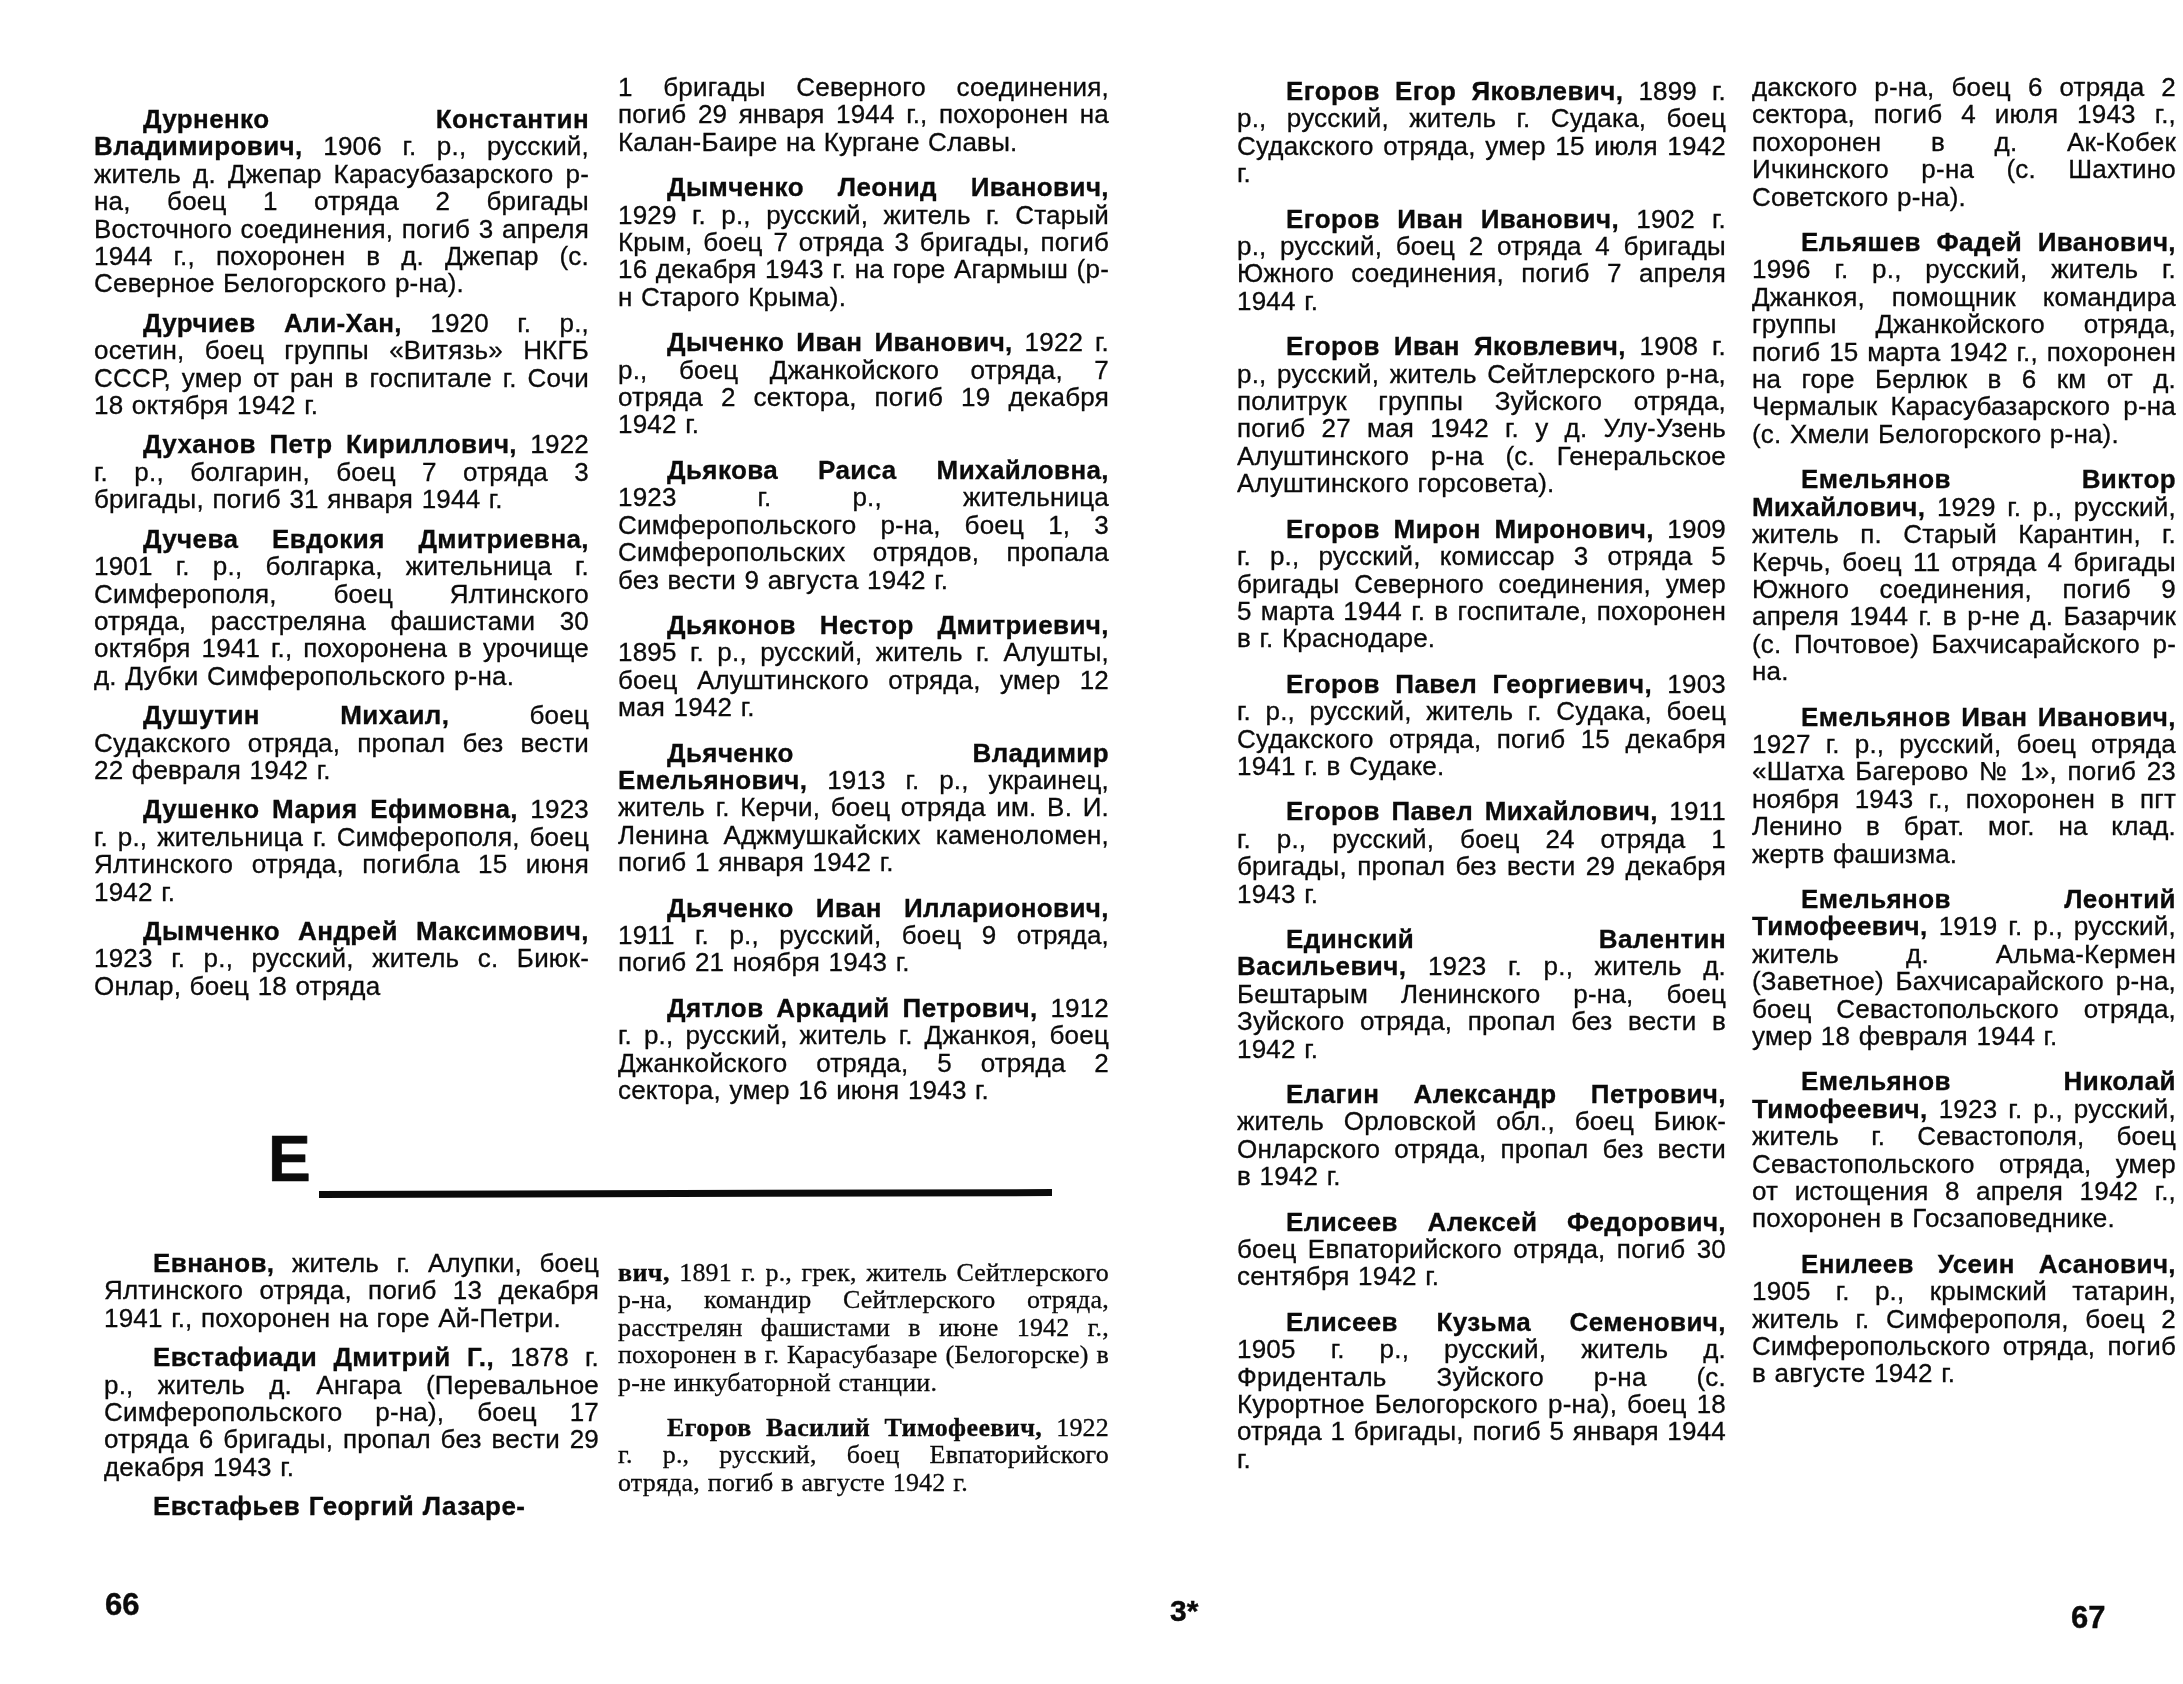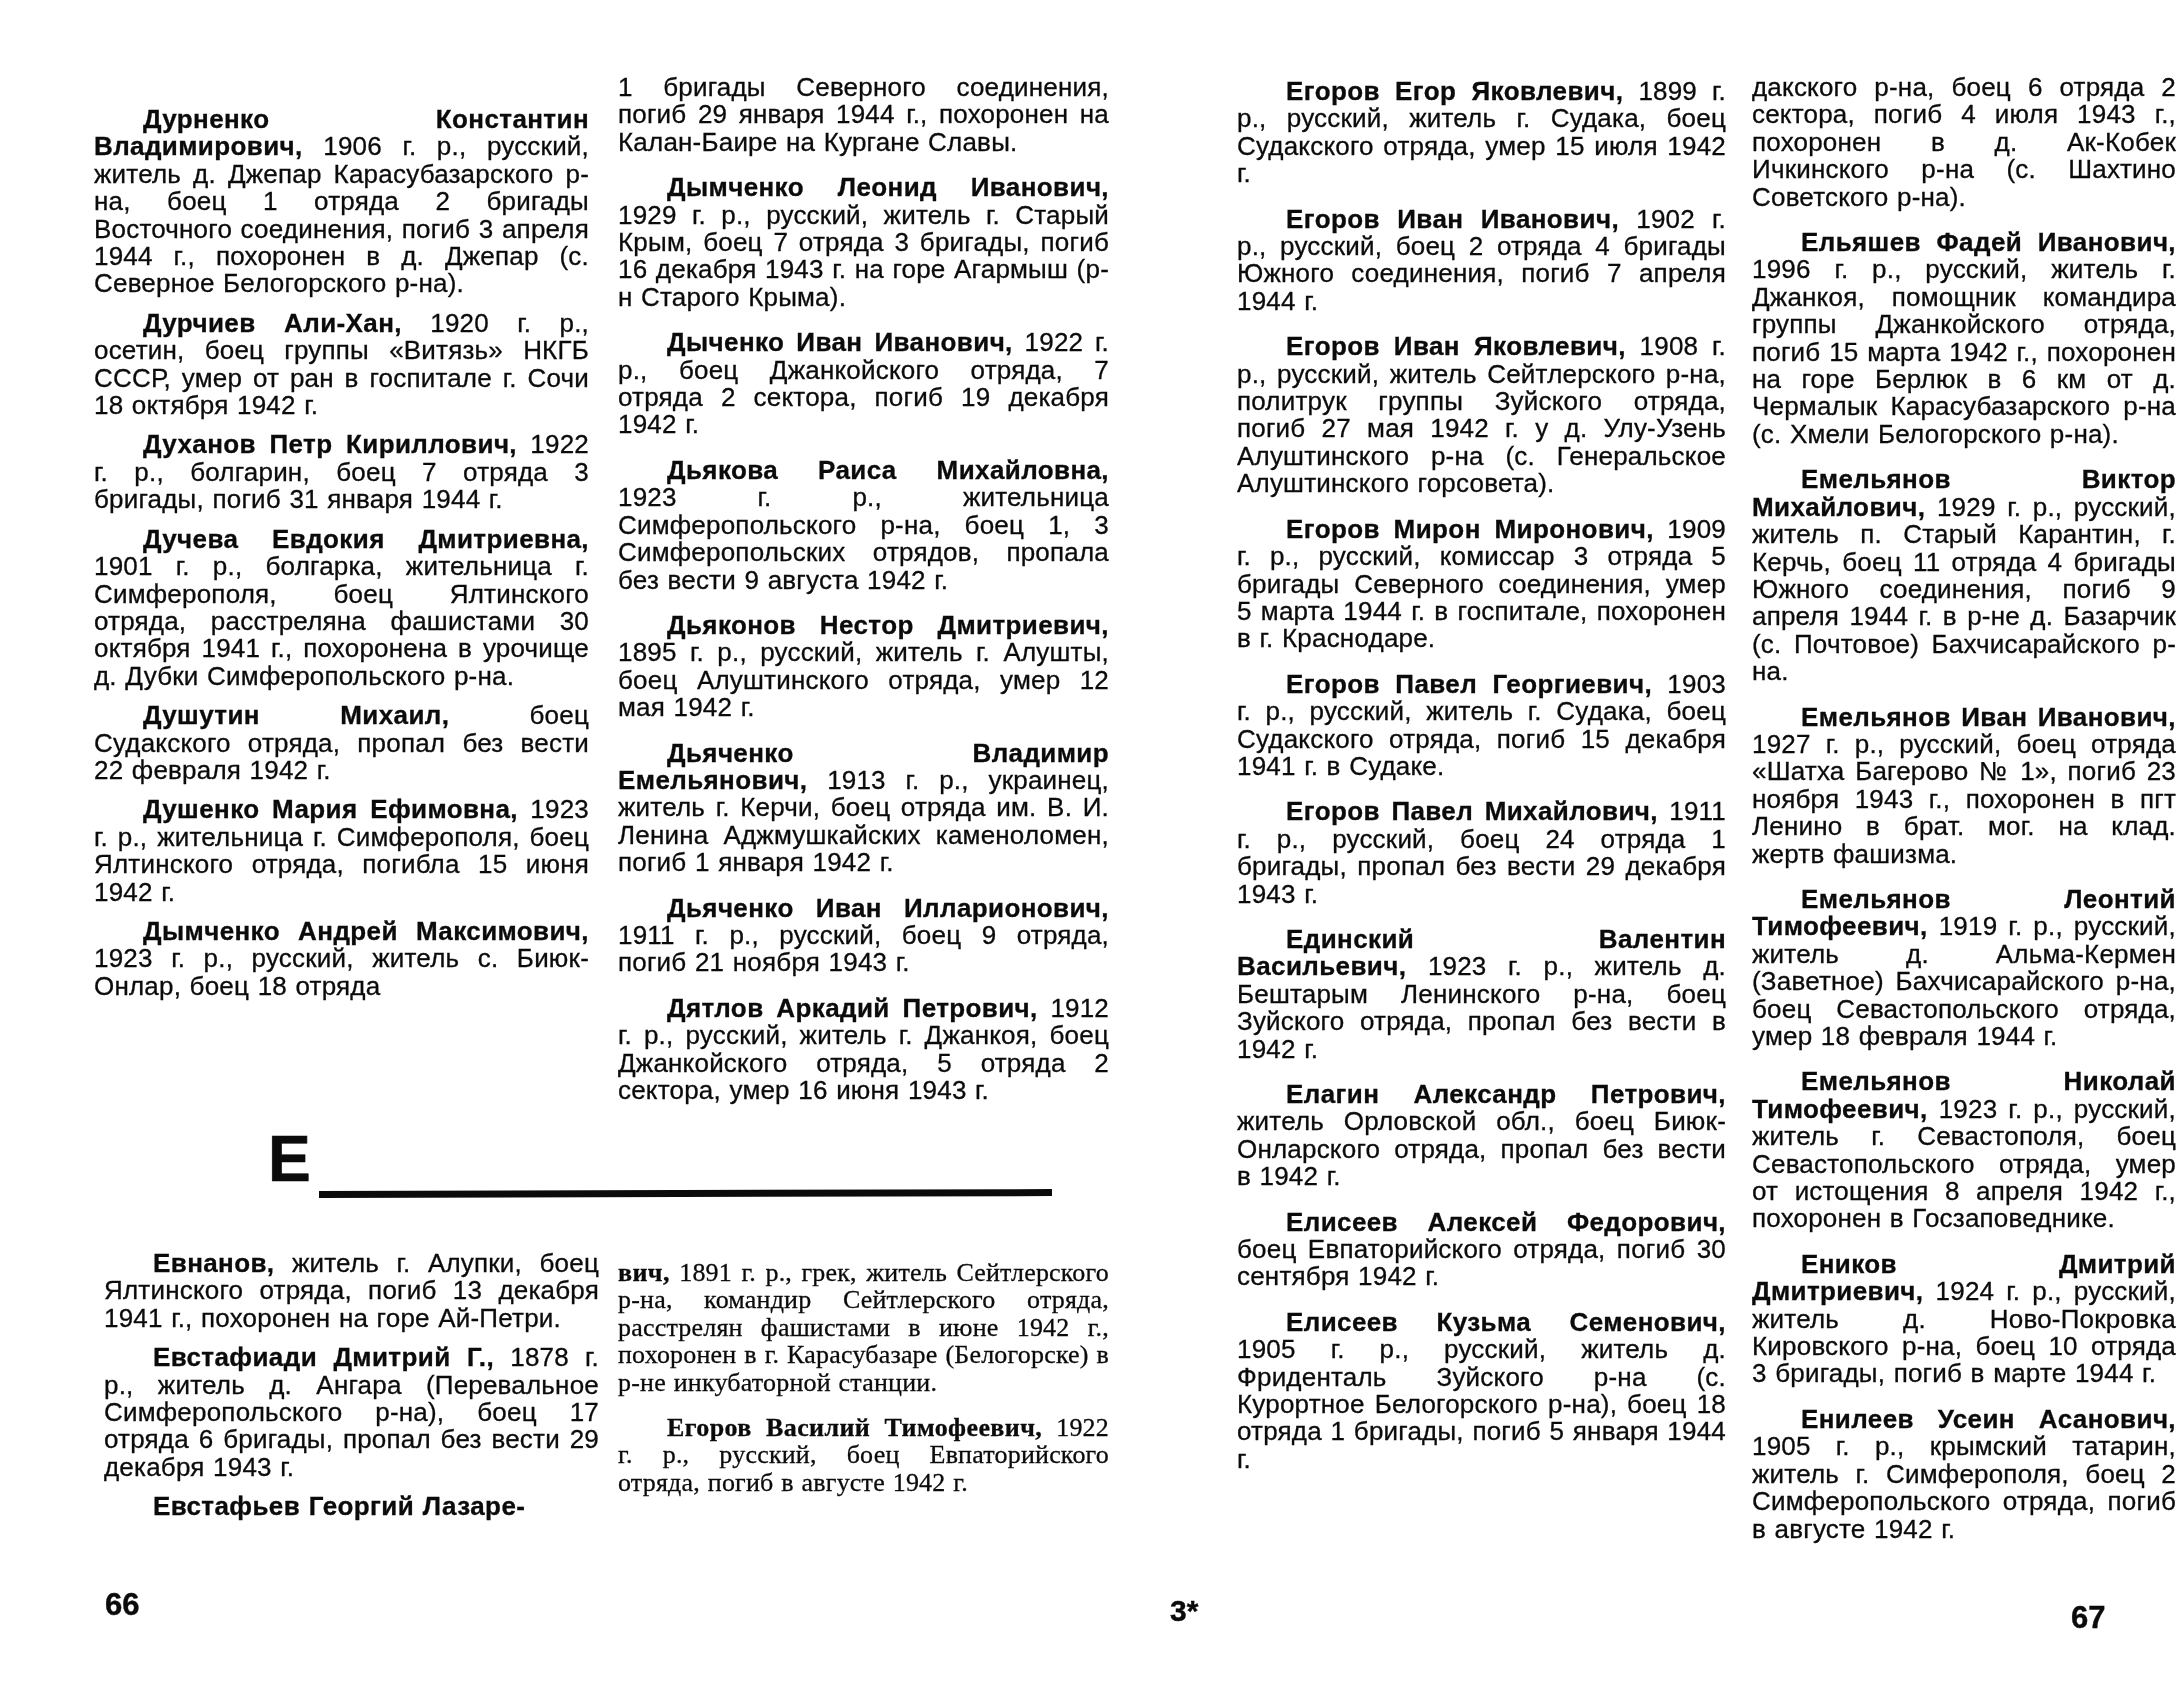--- a/index.html
+++ b/index.html
@@ -117,21 +117,20 @@
         <p class="entry"><span class="lead">Елисеев Алексей Федорович,</span> <span class="body">боец Евпаторийского отряда, погиб 30 сентября 1942 г.</span></p>
         <p class="entry"><span class="lead">Елисеев Кузьма Семенович,</span> <span class="body">1905 г. р., русский, житель д. Фриденталь Зуйского р-на (с. Курортное Белогорского р-на), боец 18 отряда 1 бригады, погиб 5 января 1944 г.</span></p>
       </div>
     <div id="col4" class="col loose">
         <p class="entry cont"><span class="body">дакского р-на, боец 6 отряда 2 сектора, погиб 4 июля 1943 г., похоронен в д. Ак-Кобек Ичкинского р-на (с. Шахтино Советского р-на).</span></p>
         <p class="entry"><span class="lead">Ельяшев Фадей Иванович,</span> <span class="body">1996 г. р., русский, житель г. Джанкоя, помощник командира группы Джанкойского отряда, погиб 15 марта 1942 г., похоронен на горе Берлюк в 6 км от д. Чермалык Карасубазарского р-на (с. Хмели Белогорского р-на).</span></p>
         <p class="entry"><span class="lead">Емельянов Виктор Михайлович,</span> <span class="body">1929 г. р., русский, житель п. Старый Карантин, г. Керчь, боец 11 отряда 4 бригады Южного соединения, погиб 9 апреля 1944 г. в р-не д. Базарчик (с. Почтовое) Бахчисарайского р-на.</span></p>
         <p class="entry"><span class="lead">Емельянов Иван Иванович,</span> <span class="body">1927 г. р., русский, боец отряда «Шатха Багерово № 1», погиб 23 ноября 1943 г., похоронен в пгт Ленино в брат. мог. на клад. жертв фашизма.</span></p>
         <p class="entry"><span class="lead">Емельянов Леонтий Тимофеевич,</span> <span class="body">1919 г. р., русский, житель д. Альма-Кермен (Заветное) Бахчисарайского р-на, боец Севастопольского отряда, умер 18 февраля 1944 г.</span></p>
         <p class="entry"><span class="lead">Емельянов Николай Тимофеевич,</span> <span class="body">1923 г. р., русский, житель г. Севастополя, боец Севастопольского отряда, умер от истощения 8 апреля 1942 г., похоронен в Госзаповеднике.</span></p>
-        <p class="entry"><span class="lead">Еников Дмитрий Дмитриевич,</span> <span class="body">1924 г. р., русский, житель д. Ново-Покровка Кировского р-на, боец 10 отряда 3 бригады, погиб в марте 1944 г.</span></p>
         <p class="entry"><span class="lead">Енилеев Усеин Асанович,</span> <span class="body">1905 г. р., крымский татарин, житель г. Симферополя, боец 2 Симферопольского отряда, погиб в августе 1942 г.</span></p>
       </div>
 
     <div class="sig">3*</div>
     <div id="pn-right" class="pagenum">67</div>
   </section>
 
 </div>
 
 

